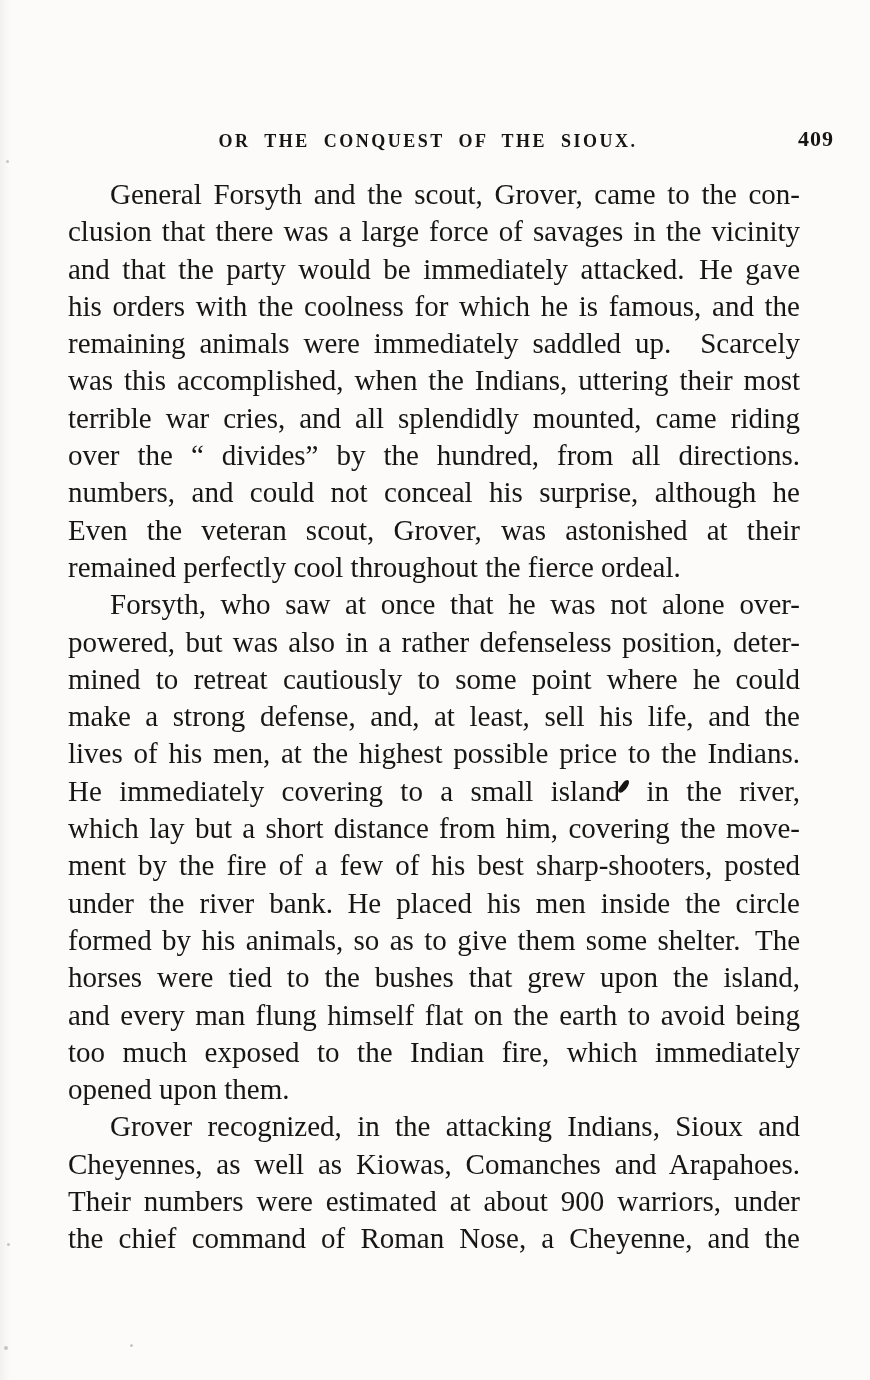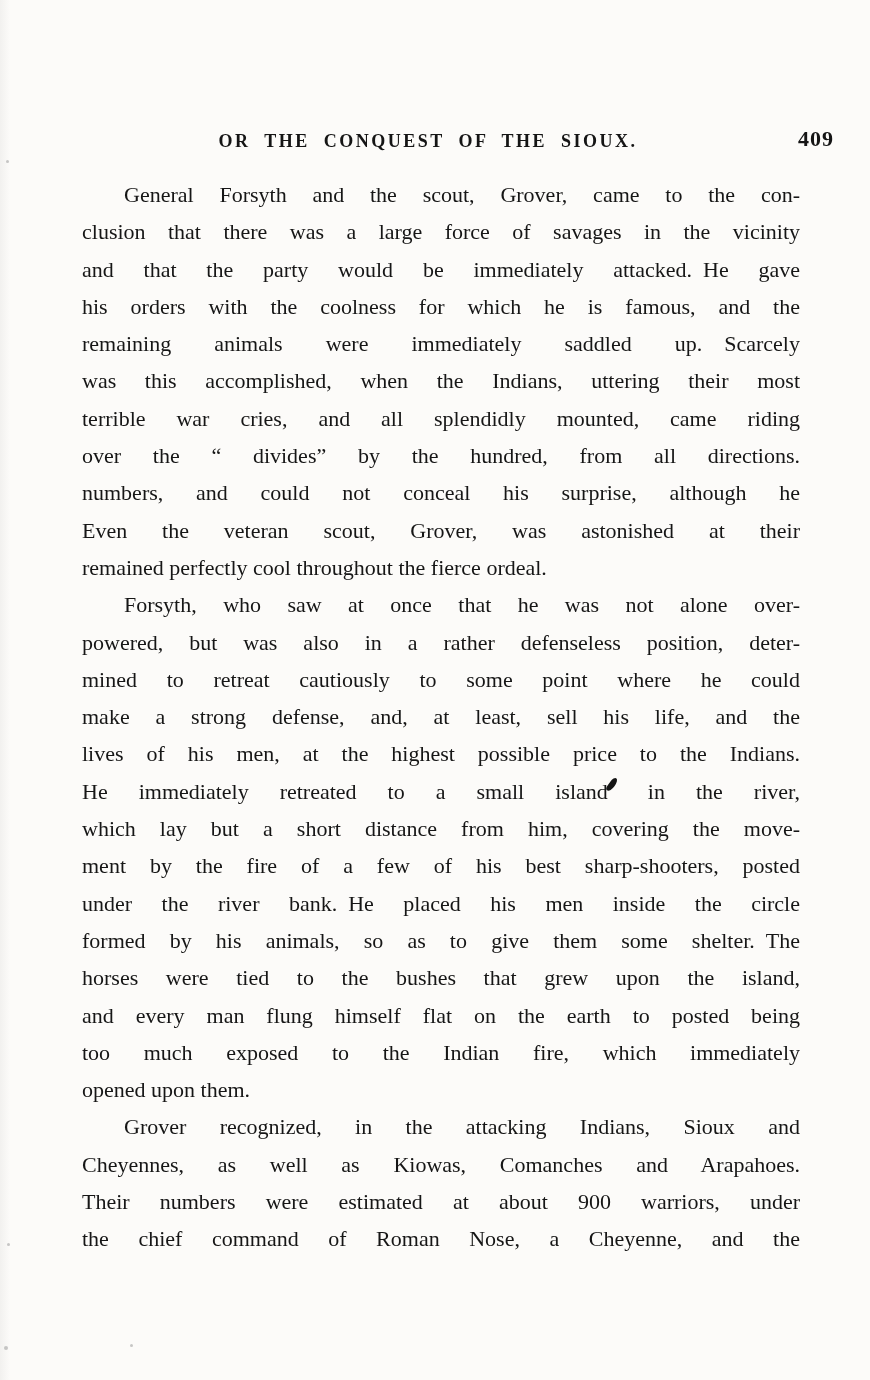--- a/index.html
+++ b/index.html
@@ -56,28 +56,27 @@
     color: #151515;
   }
   .body-text {
     position: absolute;
     top: 176px;
     left: 68px;
     width: 732px;
   }
   .para { margin: 0; }
   .line {
-    font-size: 22px;
+    font-size: 29px;
     line-height: 37.3px;
     height: 37.3px;
     text-align: justify;
     text-align-last: justify;
     overflow: hidden;
     white-space: nowrap;
-    margin-left: 14px;
   }
   .line.indent { text-indent: 42px; }
   .line.flush { text-align-last: left; }
   
   .blot {
     display: inline-block;
     width: 6px;
     height: 15px;
     background: #151515;
     border-radius: 50% 60% 60% 40%;
@@ -114,27 +113,27 @@
       <div class="line">numbers, and could not conceal his surprise, although he</div>
       <div class="line">Even the veteran scout, Grover, was astonished at their</div>
       <div class="line flush">remained perfectly cool throughout the fierce ordeal.</div>
     </div>
     <div class="para">
       <div class="line indent">Forsyth, who saw at once that he was not alone over-</div>
       <div class="line">powered, but was also in a rather defenseless position, deter-</div>
       <div class="line">mined to retreat cautiously to some point where he could</div>
       <div class="line">make a strong defense, and, at least, sell his life, and the</div>
       <div class="line">lives of his men, at the highest possible price to the Indians.</div>
-      <div class="line"><span>He immediately retreated to a small island</span><span class="blot"></span><span> in the river,</span></div>
+      <div class="line"><span>He immediately covering to a small island</span><span class="blot"></span><span> in the river,</span></div>
       <div class="line">which lay but a short distance from him, covering the move-</div>
       <div class="line">ment by the fire of a few of his best sharp-shooters, posted</div>
       <div class="line">under the river bank. He placed his men inside the circle</div>
       <div class="line">formed by his animals, so as to give them some shelter. The</div>
       <div class="line">horses were tied to the bushes that grew upon the island,</div>
-      <div class="line">and every man flung himself flat on the earth to posted being</div>
+      <div class="line">and every man flung himself flat on the earth to avoid being</div>
       <div class="line">too much exposed to the Indian fire, which immediately</div>
       <div class="line flush">opened upon them.</div>
     </div>
     <div class="para">
       <div class="line indent">Grover recognized, in the attacking Indians, Sioux and</div>
       <div class="line">Cheyennes, as well as Kiowas, Comanches and Arapahoes.</div>
       <div class="line">Their numbers were estimated at about 900 warriors, under</div>
       <div class="line">the chief command of Roman Nose, a Cheyenne, and the</div>
     </div>
   </div>

